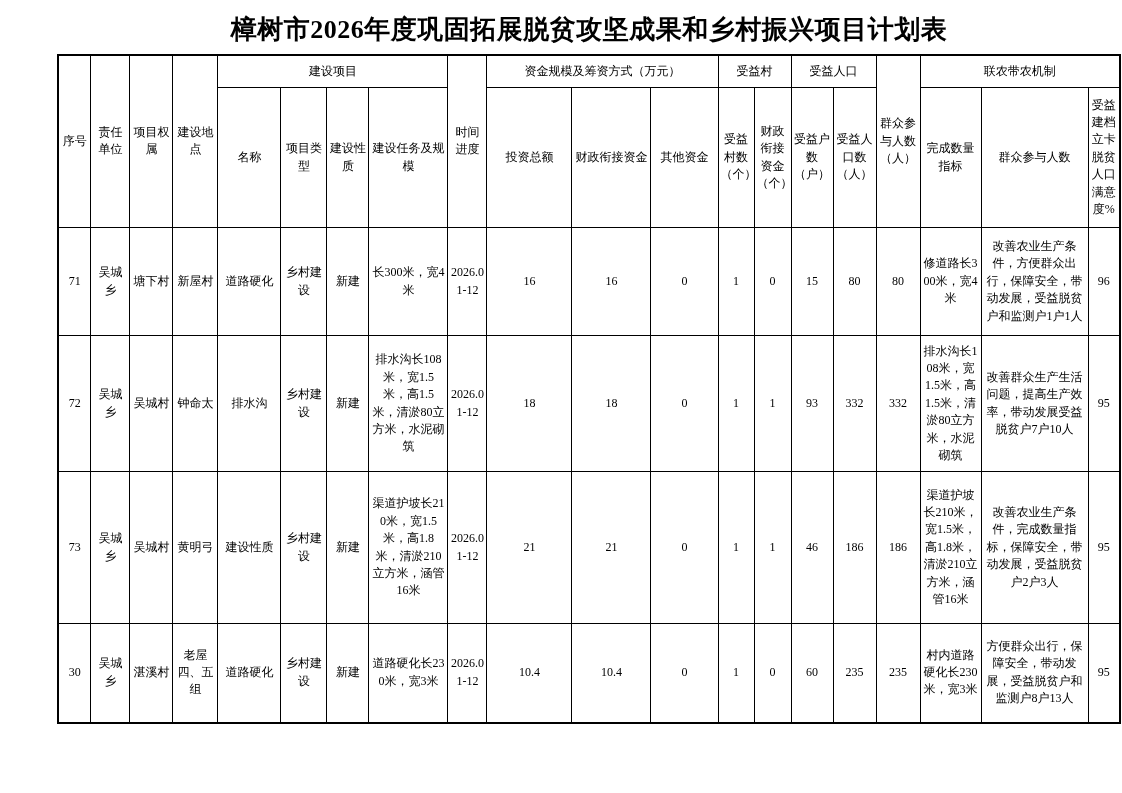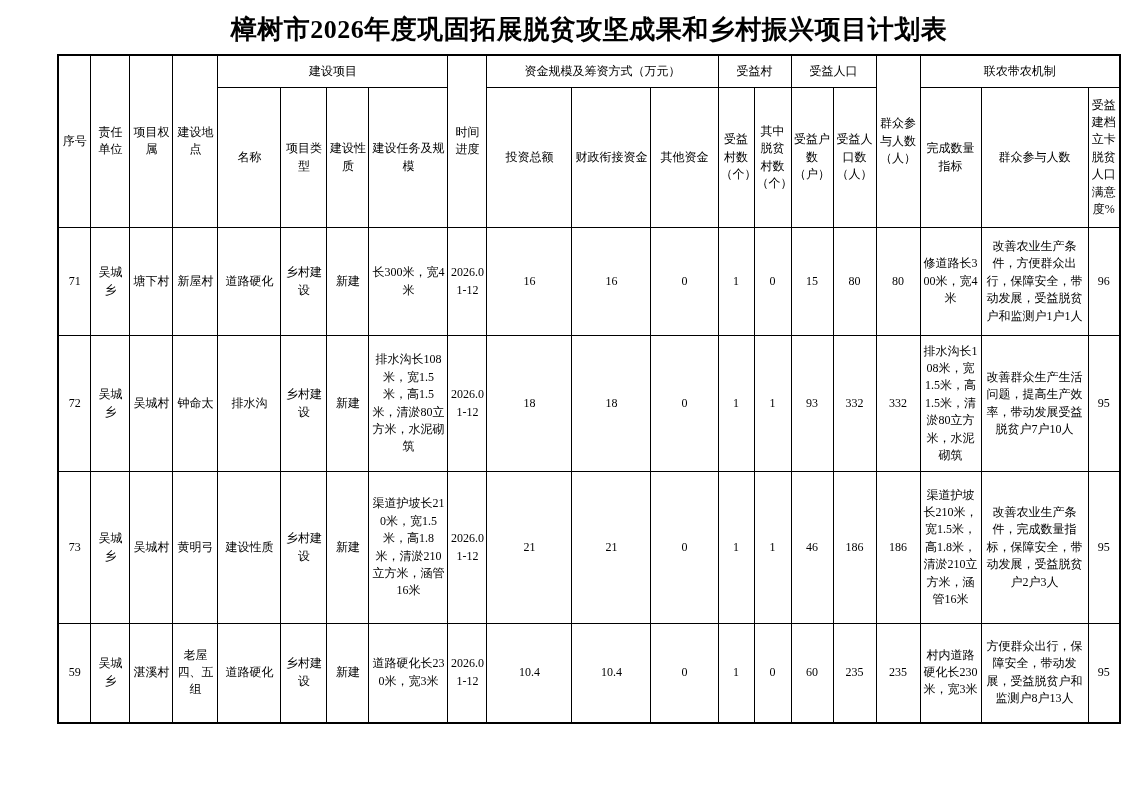--- a/index.html
+++ b/index.html
@@ -105,21 +105,21 @@
       </tr>
       <tr class="h-sub">
         <th>名称</th>
         <th>项目类型</th>
         <th>建设性质</th>
         <th>建设任务及规模</th>
         <th>投资总额</th>
         <th>财政衔接资金</th>
         <th>其他资金</th>
         <th>受益村数（个）</th>
-        <th>其中脱贫村数（个）</th>
+        <th>财政衔接资金（个）</th>
         <th>受益户数（户）</th>
         <th>受益人口数（人）</th>
         <th>完成数量指标</th>
         <th>群众参与人数</th>
         <th>受益建档立卡脱贫人口满意度%</th>
       </tr>
     </thead>
     <tbody>
       <tr class="r-71">
         <td>71</td>
@@ -181,21 +181,21 @@
         <td>1</td>
         <td>1</td>
         <td>46</td>
         <td>186</td>
         <td>186</td>
         <td>渠道护坡长210米，宽1.5米，高1.8米，清淤210立方米，涵管16米</td>
         <td>改善农业生产条件，完成数量指标，保障安全，带动发展，受益脱贫户2户3人</td>
         <td>95</td>
       </tr>
       <tr class="r-74">
-        <td>59</td>
+        <td>30</td>
         <td>吴城乡</td>
         <td>湛溪村</td>
         <td>老屋四、五组</td>
         <td>道路硬化</td>
         <td>乡村建设</td>
         <td>新建</td>
         <td>道路硬化长230米，宽3米</td>
         <td>2026.01-12</td>
         <td>10.4</td>
         <td>10.4</td>

